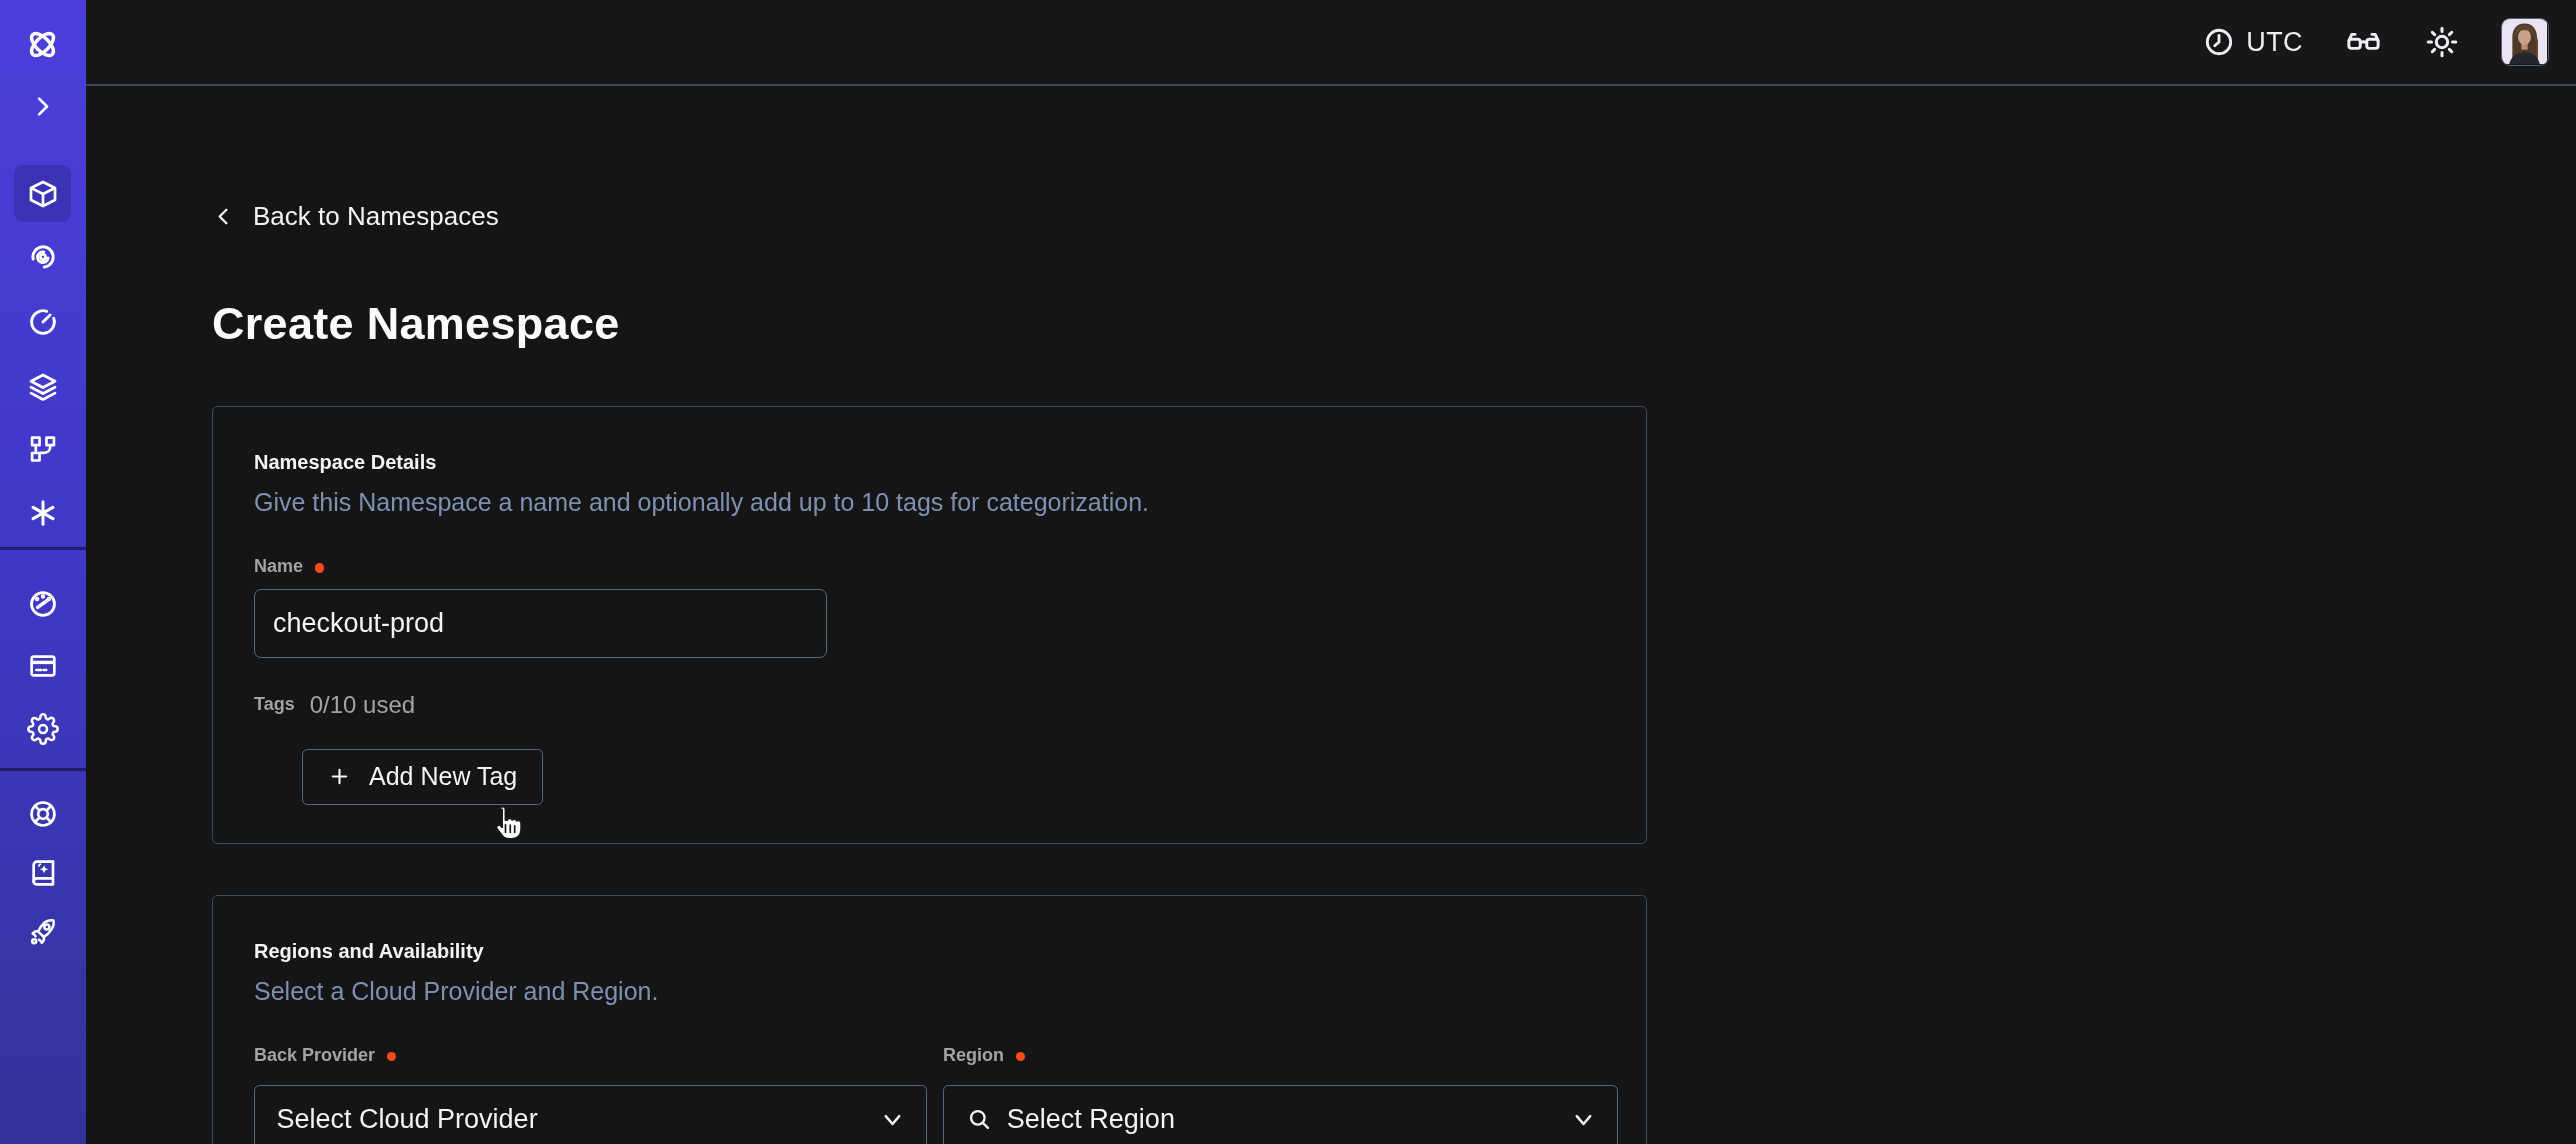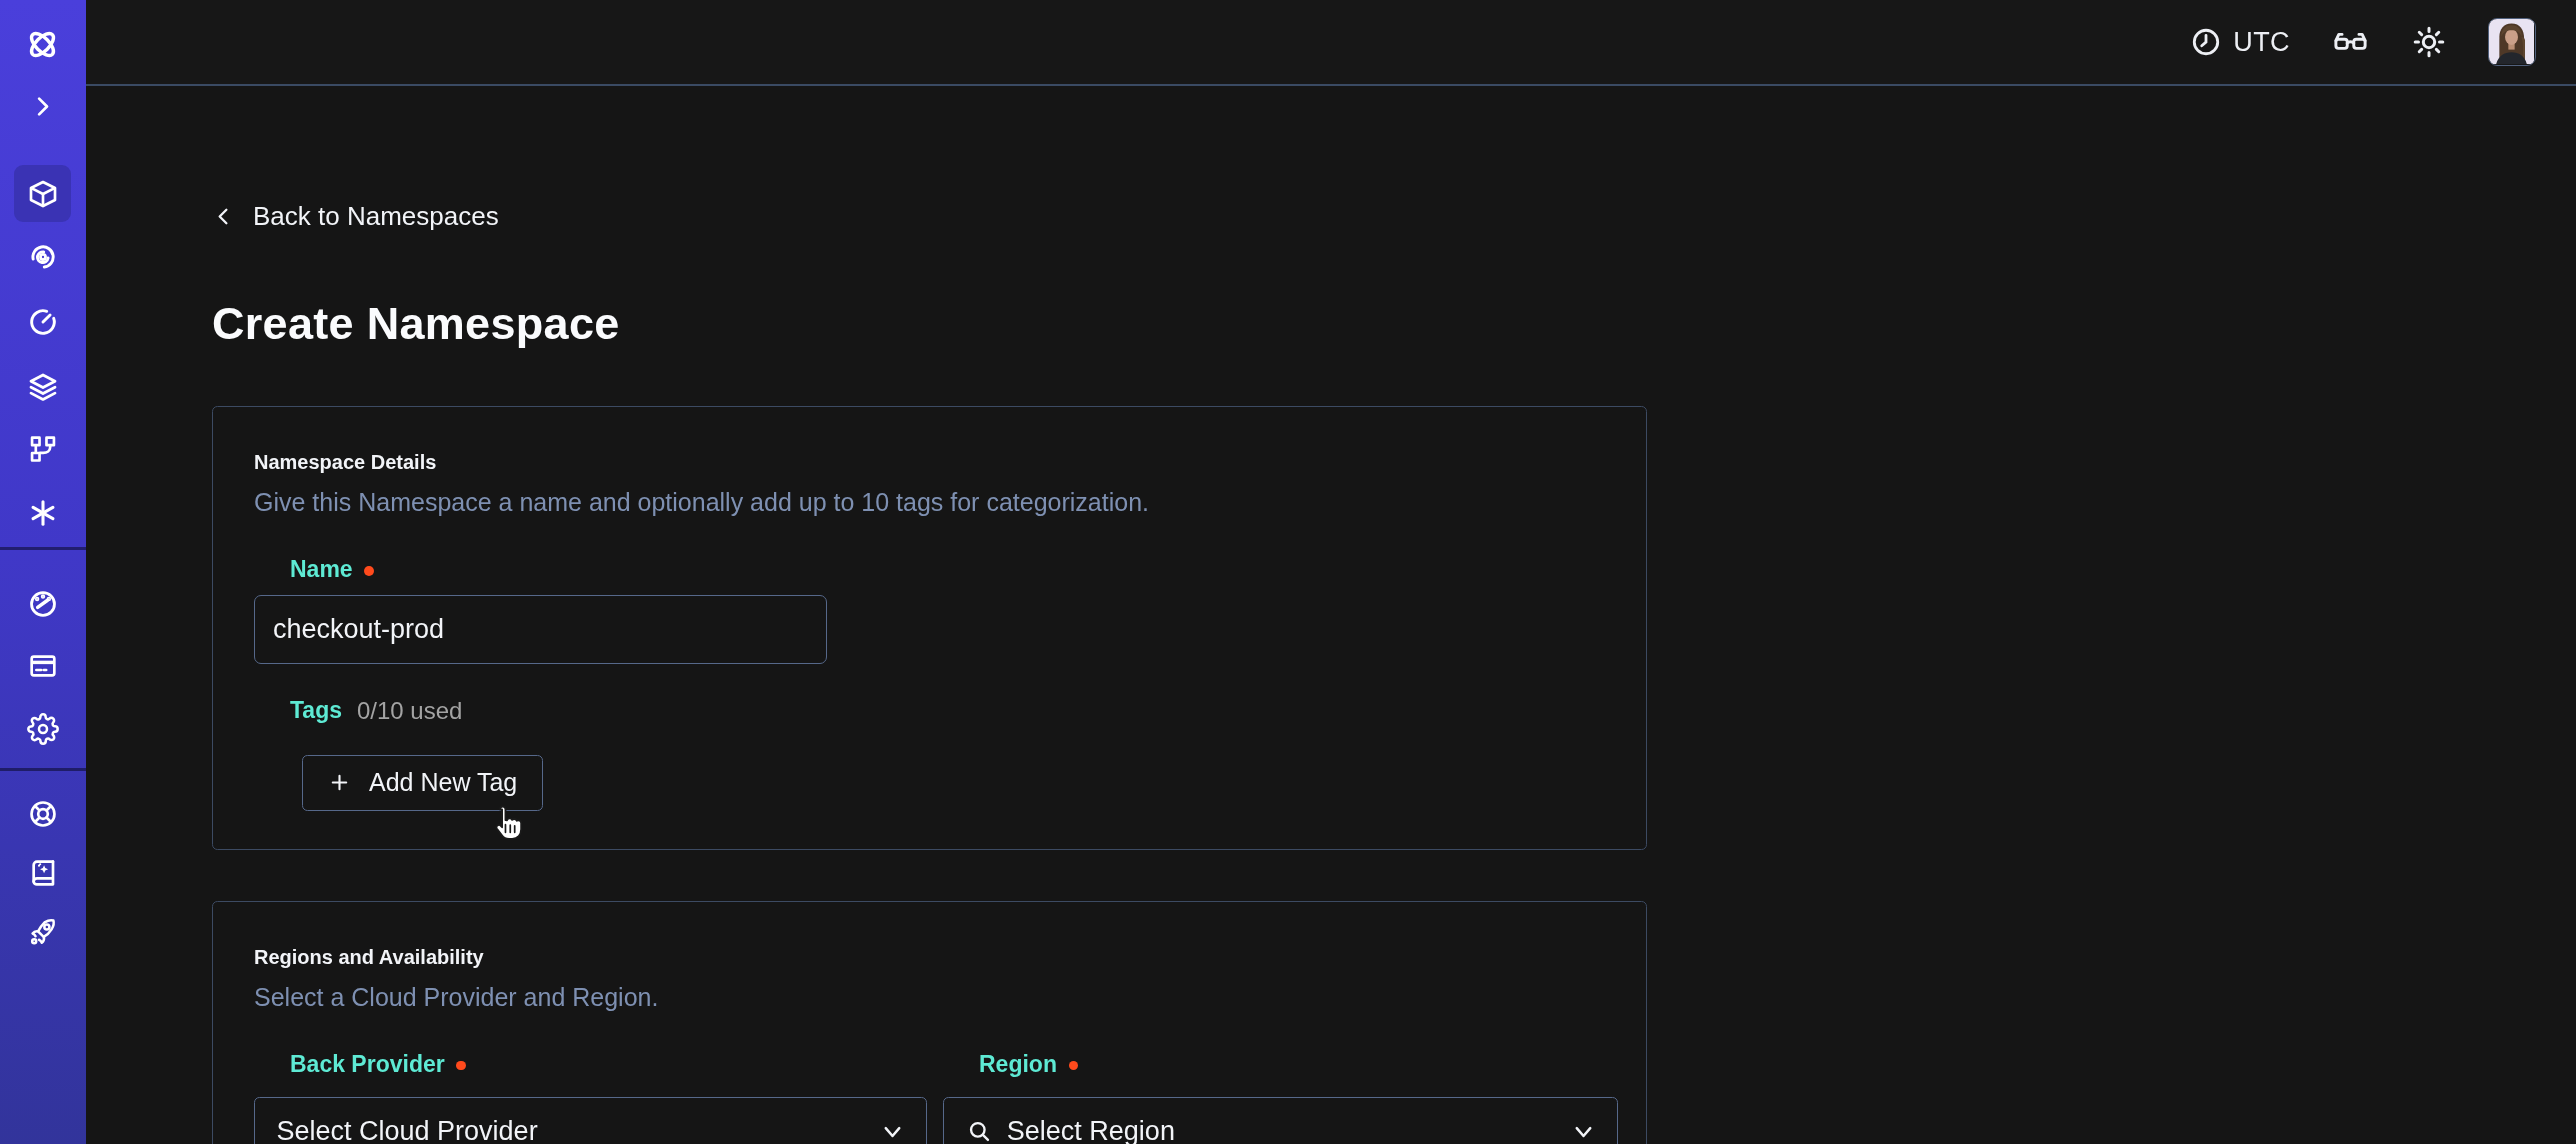--- a/index.html
+++ b/index.html
@@ -27,21 +27,21 @@
   .side-divider {
     position:absolute; left:0; width:86px; height:2.7px;
     background:rgba(10,10,40,0.55);
   }
 
   
   .topbar {
     position:absolute; left:86px; top:0; width:2490px; height:86px;
     background:#171717; border-bottom:2.7px solid #3A4A63;
     display:flex; align-items:center; justify-content:flex-end;
-    gap:41px; padding-right:40px; z-index:10;
+    gap:41px; padding-right:27px; z-index:10;
   }
   .tz-control { display:flex; align-items:center; gap:11.6px; cursor:pointer; }
   .tz-label { font-size:27px; font-weight:500; color:#EDEFF4; letter-spacing:0.4px; }
   .icon-btn { cursor:pointer; display:flex; align-items:center; justify-content:center; }
   .avatar-btn {
     width:48px; height:48px; border-radius:9px; overflow:hidden;
     border:1.8px solid #51617D; cursor:pointer;
   }
 
   
@@ -60,21 +60,21 @@
     margin-left:126px; width:1435px;
     border:1.8px solid #3C4A62; border-radius:5.4px;
     padding:39px 41px 38px 41px; background:#151515;
   }
   .card-1 { margin-top:56px; }
   .card-2 { margin-top:51px; height:385px; }
   .card-title { font-size:20px; font-weight:700; color:#F2F4F8; line-height:32px; }
   .card-sub { font-size:25px; color:#7E90B2; margin-top:9px; line-height:30px; }
 
   .field-label { display:flex; align-items:center; gap:11.6px; margin-top:39px; }
-  .field-label-text { font-size:23px; font-weight:700; color:#5eead4;margin-left:36px; }
+  .field-label-text { font-size:18px; font-weight:700; color:#a3a3a3; }
   .req-dot { width:9.8px; height:9.8px; border-radius:50%; background:#FF4A1C; margin-top:2.7px; }
 
   .text-input {
     margin-top:11.6px; width:573px; height:69px;
     background:transparent; border:1.8px solid #56688A; border-radius:7px;
     color:#F2F4F8; font-size:27px; padding:0 18px;
     font-family:"Liberation Sans", sans-serif; outline:none; display:block;
   }
 
   .tags-row { display:flex; align-items:center; gap:15px; margin-top:33px; }

